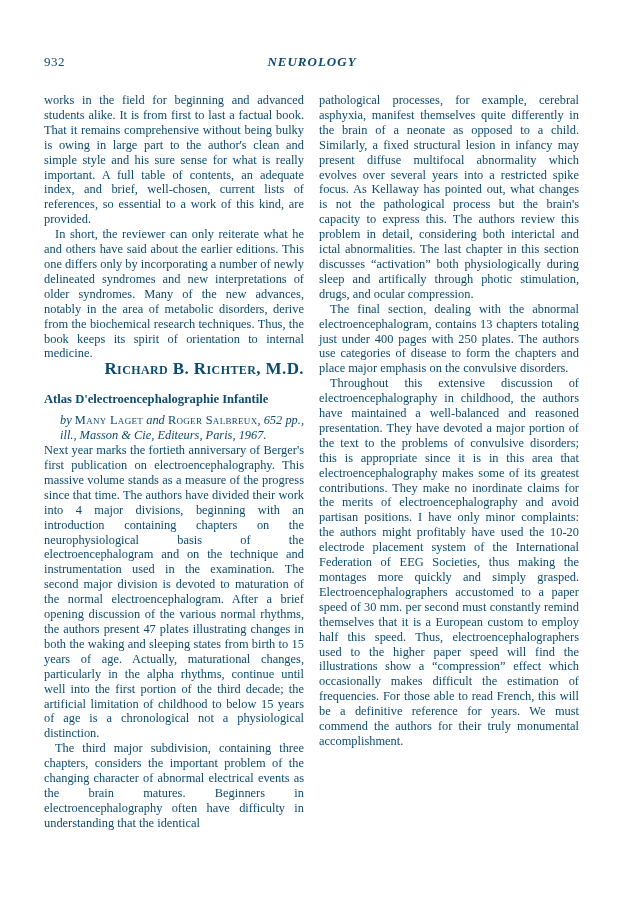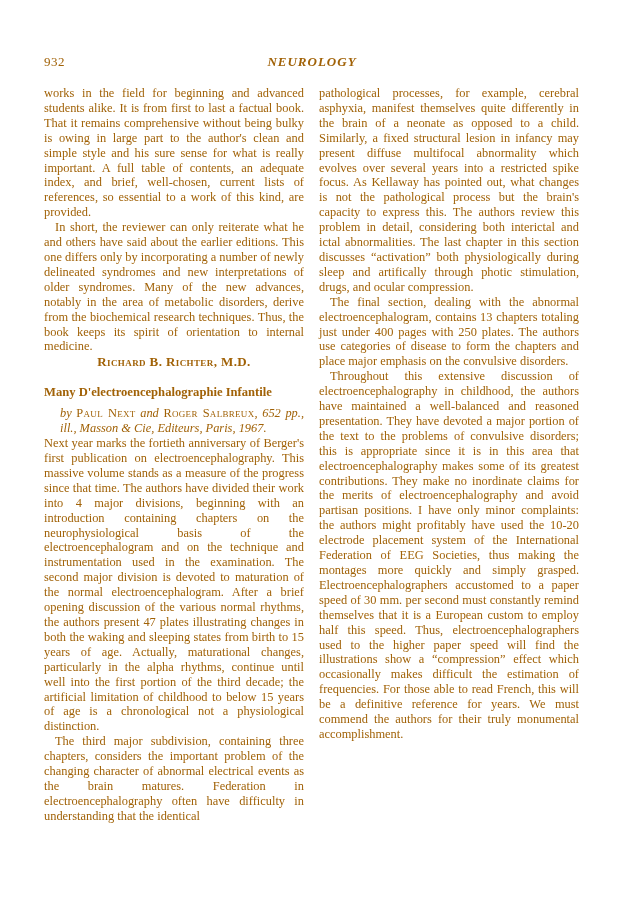--- a/index.html
+++ b/index.html
@@ -8,21 +8,21 @@
     background: #ffffff;
   }
   .page {
     position: relative;
     width: 620px;
     height: 906px;
     background: #ffffff;
     box-sizing: border-box;
     padding: 54px 40px 0 44px;
     font-family: "Liberation Serif", "DejaVu Serif", serif;
-    color: #a16207;
+    color: #0c4a6e;
     overflow: hidden;
   }
   .running-head {
     display: flex;
     align-items: baseline;
     font-size: 13px;
     line-height: 15px;
   }
   .running-head .side {
     flex: 1 1 0;
@@ -34,43 +34,43 @@
   .journal-title {
     flex: 0 0 auto;
     font-weight: 700;
     font-style: italic;
     letter-spacing: 1px;
     font-size: 13px;
   }
   .columns {
     display: flex;
     gap: 15px;
-    margin-top: 17px;
+    margin-top: 24px;
   }
   .column {
     width: 260px;
     flex: 0 0 260px;
     font-size: 12.4px;
     line-height: 14.9px;
     text-align: justify;
     hyphens: auto;
     -webkit-hyphens: auto;
   }
   .column p {
     margin: 0;
     text-indent: 11px;
   }
   .column p.noindent {
     text-indent: 0;
   }
   .signature {
-    text-align: center;
+    text-align: right;
     font-variant: small-caps;
     font-weight: 700;
-    font-size: 13px;
+    font-size: 17px;
     letter-spacing: 0.4px;
     line-height: 15px;
   }
   .review-title {
     margin: 16px 0 6px 0;
     font-size: 12.6px;
     font-weight: 700;
     line-height: 15px;
     text-align: left;
     text-indent: 0;
@@ -98,26 +98,26 @@
     <span class="side"></span>
   </div>
 
   <div class="columns">
 
     <div class="column">
       <p class="noindent">works in the field for beginning and advanced students alike. It is from first to last a factual book. That it remains comprehensive without being bulky is owing in large part to the author's clean and simple style and his sure sense for what is really important. A full table of contents, an adequate index, and brief, well-chosen, current lists of references, so essential to a work of this kind, are provided.</p>
       <p>In short, the reviewer can only reiterate what he and others have said about the earlier editions. This one differs only by incorporating a number of newly delineated syndromes and new interpretations of older syndromes. Many of the new advances, notably in the area of metabolic disorders, derive from the biochemical research techniques. Thus, the book keeps its spirit of orientation to internal medicine.</p>
       <div class="signature">Richard B. Richter, M.D.</div>
 
-      <h2 class="review-title">Many D'electroencephalographie Infantile</h2>
+      <h2 class="review-title">Atlas D'electroencephalographie Infantile</h2>
 
-      <p class="byline"><span class="it">by</span> <span class="sc">Paul Next</span> <span class="it">and</span> <span class="sc">Roger Salbreux</span><span>, 652 pp., ill., Masson &amp; Cie, Editeurs, Paris, 1967.</span></p>
+      <p class="byline"><span class="it">by</span> <span class="sc">Many Laget</span> <span class="it">and</span> <span class="sc">Roger Salbreux</span><span>, 652 pp., ill., Masson &amp; Cie, Editeurs, Paris, 1967.</span></p>
 
       <p class="noindent">Next year marks the fortieth anniversary of Berger's first publication on electroencephalography. This massive volume stands as a measure of the progress since that time. The authors have divided their work into 4 major divisions, beginning with an introduction containing chapters on the neurophysiological basis of the electroencephalogram and on the technique and instrumentation used in the examination. The second major division is devoted to maturation of the normal electroencephalogram. After a brief opening discussion of the various normal rhythms, the authors present 47 plates illustrating changes in both the waking and sleeping states from birth to 15 years of age. Actually, maturational changes, particularly in the alpha rhythms, continue until well into the first portion of the third decade; the artificial limitation of childhood to below 15 years of age is a chronological not a physiological distinction.</p>
-      <p>The third major subdivision, containing three chapters, considers the important problem of the changing character of abnormal electrical events as the brain matures. Federation in electroencephalography often have difficulty in understanding that the identical</p>
+      <p>The third major subdivision, containing three chapters, considers the important problem of the changing character of abnormal electrical events as the brain matures. Beginners in electroencephalography often have difficulty in understanding that the identical</p>
     </div>
 
     <div class="column">
       <p class="noindent">pathological processes, for example, cerebral asphyxia, manifest themselves quite differently in the brain of a neonate as opposed to a child. Similarly, a fixed structural lesion in infancy may present diffuse multifocal abnormality which evolves over several years into a restricted spike focus. As Kellaway has pointed out, what changes is not the pathological process but the brain's capacity to express this. The authors review this problem in detail, considering both interictal and ictal abnormalities. The last chapter in this section discusses “activation” both physiologically during sleep and artifically through photic stimulation, drugs, and ocular compression.</p>
       <p>The final section, dealing with the abnormal electroencephalogram, contains 13 chapters totaling just under 400 pages with 250 plates. The authors use categories of disease to form the chapters and place major emphasis on the convulsive disorders.</p>
       <p>Throughout this extensive discussion of electroencephalography in childhood, the authors have maintained a well-balanced and reasoned presentation. They have devoted a major portion of the text to the problems of convulsive disorders; this is appropriate since it is in this area that electroencephalography makes some of its greatest contributions. They make no inordinate claims for the merits of electroencephalography and avoid partisan positions. I have only minor complaints: the authors might profitably have used the 10-20 electrode placement system of the International Federation of EEG Societies, thus making the montages more quickly and simply grasped. Electroencephalographers accustomed to a paper speed of 30 mm. per second must constantly remind themselves that it is a European custom to employ half this speed. Thus, electroencephalographers used to the higher paper speed will find the illustrations show a “compression” effect which occasionally makes difficult the estimation of frequencies. For those able to read French, this will be a definitive reference for years. We must commend the authors for their truly monumental accomplishment.</p>
     </div>
 
   </div>
 </div>

